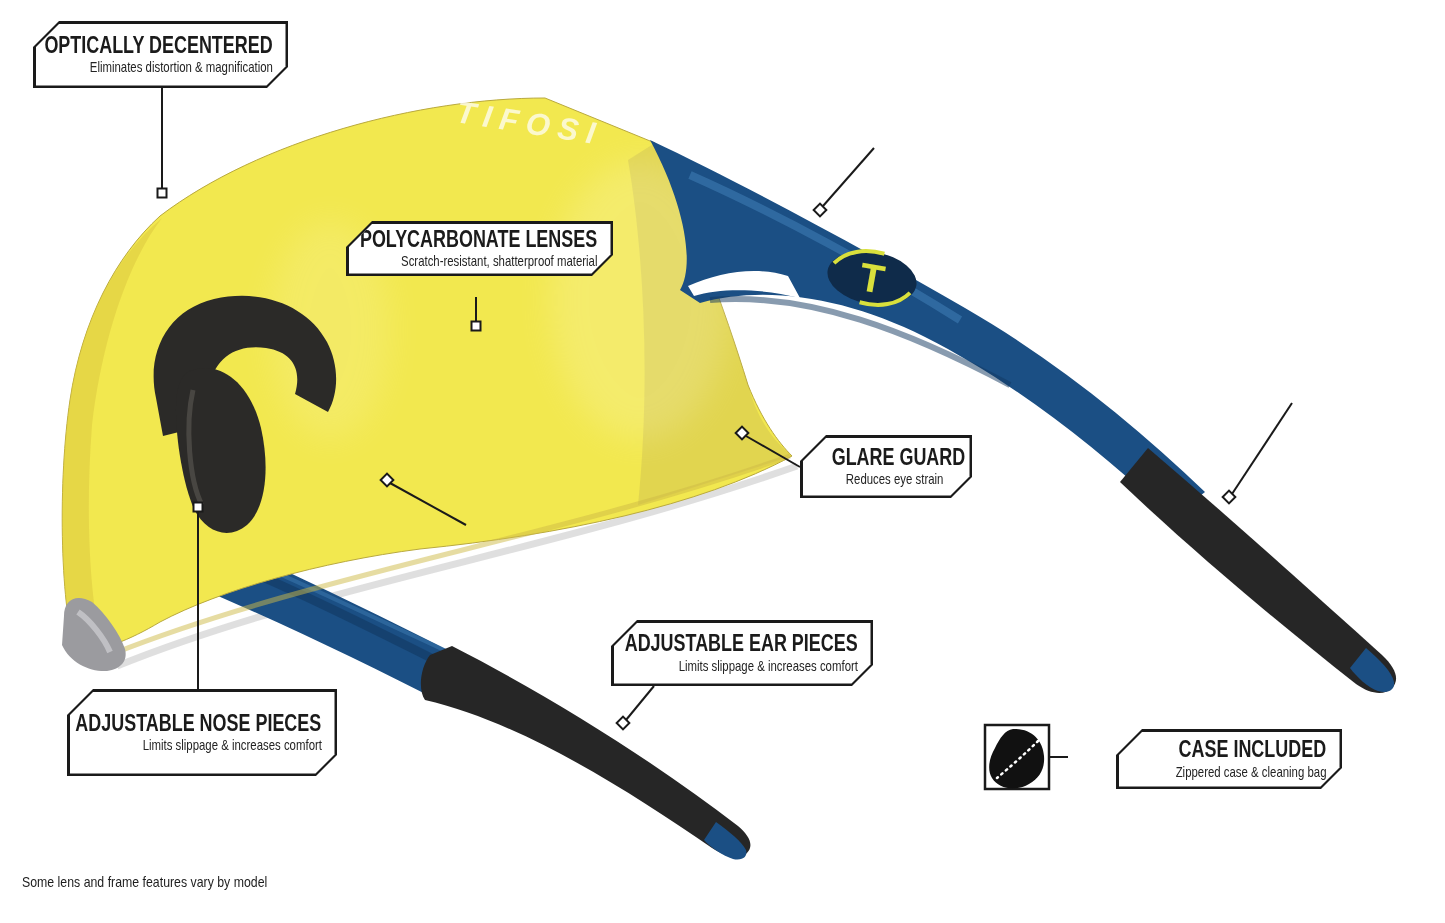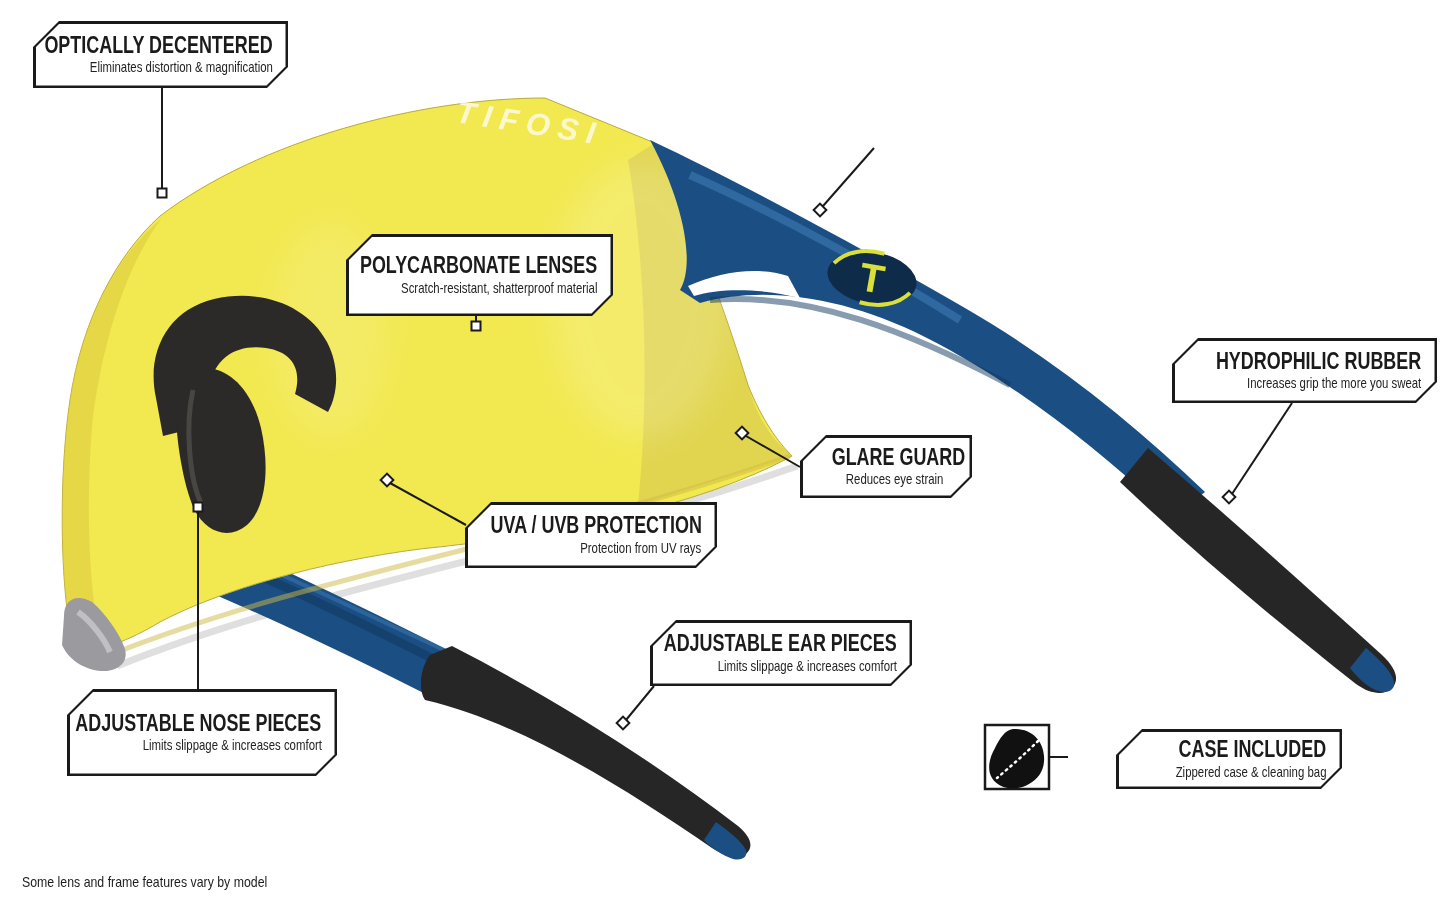--- a/index.html
+++ b/index.html
@@ -151,49 +151,37 @@
   </svg>
 
   <div class="callout" style="left:33px;top:21px;width:255px;height:67px">
     <div class="callout-inner">
       <div class="callout-title">OPTICALLY DECENTERED</div>
       <div class="callout-subtitle">Eliminates distortion &amp; magnification</div>
     </div>
   </div>
 
 
-  <div class="callout" style="left:346px;top:234px;width:267px;height:82px">
+  <div class="callout" style="left:346px;top:221px;width:267px;height:55px">
     <div class="callout-inner">
       <div class="callout-title">POLYCARBONATE LENSES</div>
       <div class="callout-subtitle">Scratch-resistant, shatterproof material</div>
     </div>
   </div>
 
-  <div class="callout" style="left:1172px;top:338px;width:265px;height:65px">
-    <div class="callout-inner">
-      <div class="callout-title">HYDROPHILIC RUBBER</div>
-      <div class="callout-subtitle">Increases grip the more you sweat</div>
-    </div>
-  </div>
 
   <div class="callout" style="left:800px;top:435px;width:172px;height:63px">
     <div class="callout-inner" style="align-items:center;">
       <div class="callout-title">GLARE GUARD</div>
       <div class="callout-subtitle">Reduces eye strain</div>
     </div>
   </div>
 
-  <div class="callout" style="left:465px;top:502px;width:252px;height:66px">
-    <div class="callout-inner">
-      <div class="callout-title">UVA / UVB PROTECTION</div>
-      <div class="callout-subtitle">Protection from UV rays</div>
-    </div>
-  </div>
-
-  <div class="callout" style="left:650px;top:620px;width:262px;height:66px">
+
+  <div class="callout" style="left:611px;top:620px;width:262px;height:66px">
     <div class="callout-inner">
       <div class="callout-title">ADJUSTABLE EAR PIECES</div>
       <div class="callout-subtitle">Limits slippage &amp; increases comfort</div>
     </div>
   </div>
 
   <div class="callout" style="left:67px;top:689px;width:270px;height:87px">
     <div class="callout-inner">
       <div class="callout-title">ADJUSTABLE NOSE PIECES</div>
       <div class="callout-subtitle">Limits slippage &amp; increases comfort</div>

